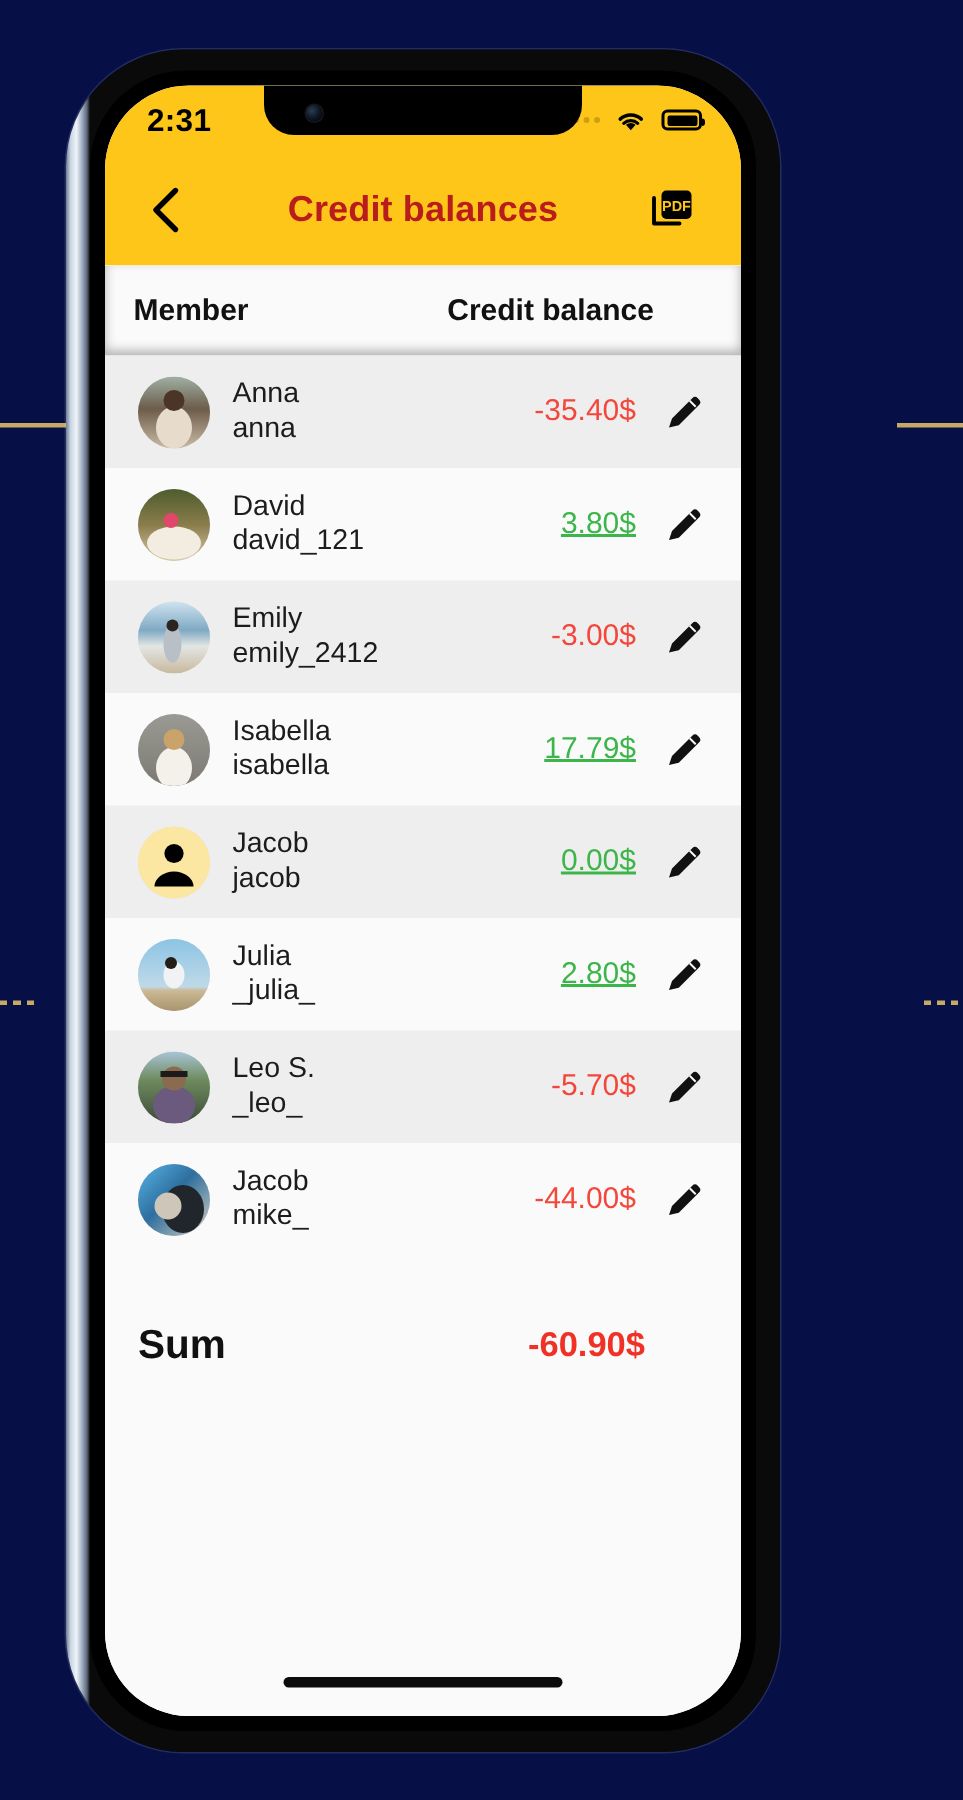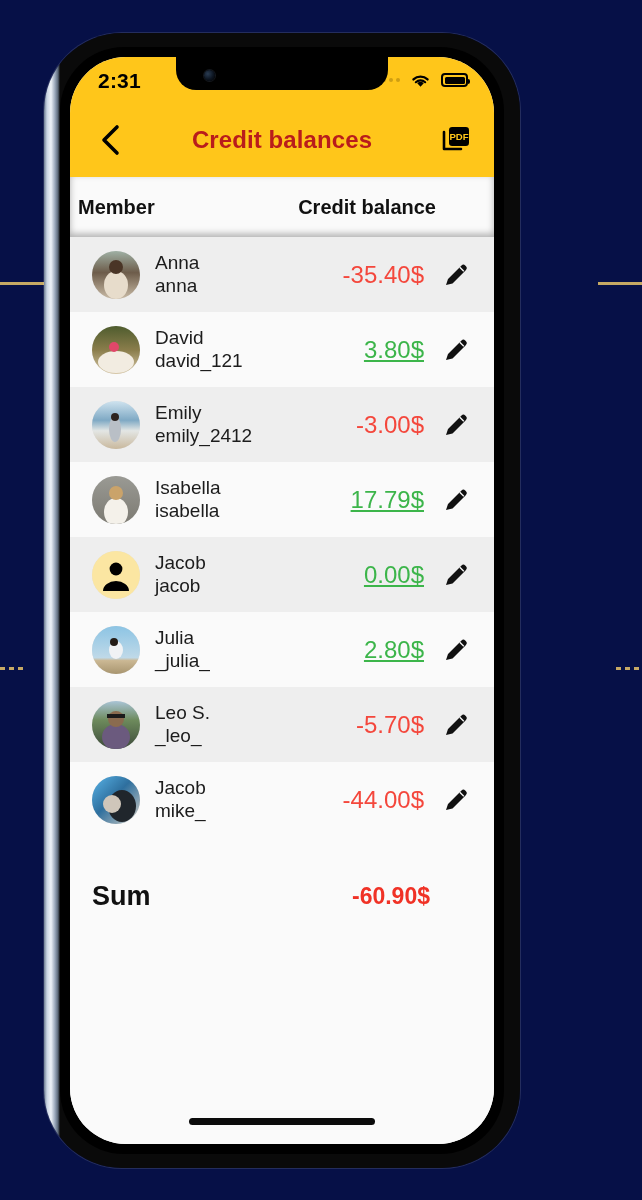--- a/index.html
+++ b/index.html
@@ -71,41 +71,41 @@
   .batt::after{content:"";position:absolute;right:-4px;top:4px;width:2px;height:5px;background:#000;border-radius:0 2px 2px 0;}
 
   .titlebar{height:74px;display:flex;align-items:center;padding:0 22px 0 20px;position:relative;}
   .back{width:40px;height:40px;display:flex;align-items:center;justify-content:center;}
   .back svg{display:block;}
   .apptitle{
     position:absolute;left:0;right:0;text-align:center;
     font-size:24px;font-weight:700;color:#b91c1c;letter-spacing:.1px;
     pointer-events:none;
   }
-  .pdf-btn{margin-left:auto;width:40px;height:40px;display:flex;align-items:center;justify-content:flex-end;position:relative;z-index:2;}
+  .pdf-btn{margin-left:auto;width:40px;height:40px;display:flex;align-items:center;justify-content:flex-start;position:relative;z-index:2;}
 
   
   .colhead{
     display:flex;align-items:center;height:60px;
-    padding:0 24px 0 8px;background:#fafafa;
+    padding:0 24px 0 19px;background:#fafafa;
     box-shadow:0 -3px 7px rgba(0,0,0,.30) inset;
   }
   .colhead .c1{font-size:20px;font-weight:700;color:#111;}
   .colhead .c2{margin-left:auto;font-size:20px;font-weight:700;color:#111;padding-right:34px;}
 
   
   .list{background:#fafafa;}
   .row{display:flex;align-items:center;height:75px;padding:0 24px 0 22px;background:#fafafa;}
   .row.alt{background:#eeeeee;}
   .avatar{width:48px;height:48px;border-radius:50%;flex:0 0 48px;overflow:hidden;position:relative;background:#ddd;}
   .avatar svg{display:block;width:100%;height:100%;}
   .names{margin-left:15px;line-height:1.18;}
   .n1{font-size:19px;color:#1c1c1c;}
   .n2{font-size:19px;color:#1c1c1c;}
-  .bal{margin-left:auto;font-size:24px;text-align:center;}
+  .bal{margin-left:auto;font-size:20px;text-align:center;}
   .bal.neg{color:#f4473c;}
   .bal.pos{color:#3cb54a;text-decoration:underline;}
   .edit{width:34px;margin-left:12px;display:flex;align-items:center;justify-content:flex-end;}
   .edit svg{display:block;}
 
   
   .sumwrap{background:#fafafa;padding:44px 24px 0 22px;display:flex;align-items:center;}
   .sumlabel{font-size:27px;font-weight:700;color:#111;}
   .sumval{margin-left:auto;font-size:23px;font-weight:700;color:#f03226;padding-right:40px;}
 

